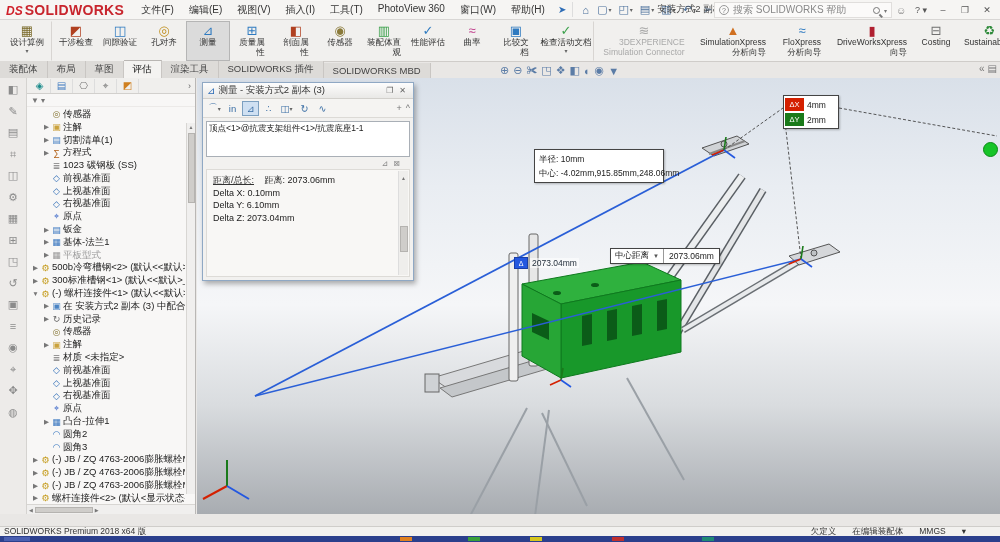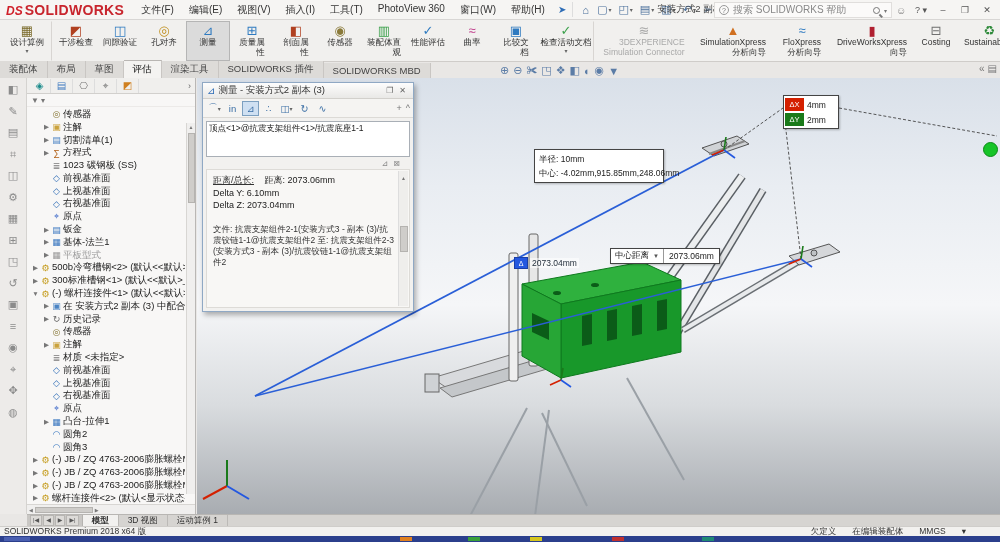--- a/index.html
+++ b/index.html
@@ -73,21 +73,21 @@
   .mt-right{margin-left:auto;display:flex}
   .mtools{height:19px;display:flex;align-items:center;gap:1px;padding:0 3px;background:#f5f4f2;border-bottom:1px solid #dcdad6}
   .mtool{min-width:17px;height:15px;display:flex;align-items:center;justify-content:center;font-size:9.5px;color:#3a6ea5;border:1px solid transparent;padding:0 1px}
   .mtool.active{background:#cfe0f2;border-color:#7da0c0}
   .mtool .qcaret{margin-left:0}
   .mtools-right{margin-left:auto;display:flex;gap:4px;color:#777;font-size:9px}
   .mlist{margin:3px 3px 0;background:#fff;border:1px solid #a9afb6;height:36px;overflow:hidden}
   .mrow{height:12px;line-height:12px;padding:0 2px;font-size:8.5px;white-space:nowrap;color:#222}
   .mrow.sel{background:#3d9be9;color:#fff}
   .mini-row{height:12px;display:flex;justify-content:flex-end;gap:5px;padding-right:13px;align-items:center;color:#8a8a8a;font-size:8px}
-  .mres{position:relative;margin:0 3px 3px;background:#f8f7f5;border:1px solid #dddbd7;height:139px;padding:4px 13px 3px 6px;font-size:9px;line-height:12.5px;color:#222;overflow:hidden}
+  .mres{position:relative;margin:0 3px 3px;background:#f8f7f5;border:1px solid #dddbd7;height:108px;padding:4px 13px 3px 6px;font-size:9px;line-height:12.5px;color:#222;overflow:hidden}
   .mlink{text-decoration:underline;color:#333;margin-right:8px}
   .mfile{margin-top:12px;font-size:8.5px;line-height:11px;color:#333;word-break:break-all}
   .mres-scroll{position:absolute;right:1px;top:1px;bottom:1px;width:10px;background:#efeeec;border-left:1px solid #ddd;display:flex;flex-direction:column;align-items:center;font-size:5px;color:#777}
   .mres-thumb{width:8px;height:26px;background:#cfcdca;border:1px solid #b5b3b0;margin-top:40px}
   
   .callout1{position:absolute;left:337px;top:71px;width:130px;height:34px;background:#fff;border:1px solid #444;box-shadow:1px 1px 2px rgba(0,0,0,.25);font-size:8.5px;line-height:14px;padding:2px 4px;white-space:nowrap}
   .callout2{position:absolute;left:413px;top:170px;height:16px;display:flex;align-items:center;background:#fff;border:1px solid #444;font-size:8.5px;box-shadow:1px 1px 2px rgba(0,0,0,.25)}
   .c2label{padding:0 4px;display:flex;align-items:center;gap:4px}
   .c2caret{font-size:6px;color:#555}
   .c2val{border-left:1px solid #999;padding:0 5px;height:100%;display:flex;align-items:center}
@@ -688,24 +688,24 @@
       <div class="mini-row">
         <span><span>⊿</span></span>
           <span><span>⊠</span></span>
       </div>
       <div class="mres">
         <div>
           <span class="mlink">距离/总长:</span>
           <span>距离: 2073.06mm</span>
         </div>
         <div>
+          <div><span>Delta X: 0.10mm</span></div>
             <div><span>Delta Y: 6.10mm</span></div>
             <div><span>Delta Z: 2073.04mm</span></div>
         </div>
-        <div class="mfile">文件: 抗震支架组件2-1(安装方式3 - 副本 (3)/抗震铰链1-1@抗震支架组件2 至: 抗震支架组件2-3(安装方式3 - 副本 (3)/抗震铰链1-1@抗震支架组件2</div>
         <div class="mres-scroll">
           <span class="vs-b">▲</span>
           <div class="mres-thumb"></div>
         </div>
       </div>
     </div>
 
     <div class="callout1">
       <div>半径: 10mm</div>
       <div>中心: -4.02mm,915.85mm,248.06mm</div>
@@ -732,39 +732,20 @@
         <div class="chiprow">
           <span class="chip" style="background: rgb(26, 122, 26);">ΔY</span>
           <span class="chipval">2mm</span>
         </div>
     </div>
 
     <div class="greendot"></div>
     <div class="view-label">*等轴测</div>
   </div>
 
-  <div class="modeltabs">
-    <div class="vcr">
-      <span class="vcrb"><span>|◀</span></span>
-        <span class="vcrb"><span>◀</span></span>
-        <span class="vcrb"><span>▶</span></span>
-        <span class="vcrb"><span>▶|</span></span>
-    </div>
-    <span style="display:flex">
-      <div class="mtab active">
-          <span>模型</span>
-        </div>
-        <div class="mtab">
-          <span>3D 视图</span>
-        </div>
-        <div class="mtab">
-          <span>运动算例 1</span>
-        </div>
-    </span>
-  </div>
 
   <div class="statusbar">
     <span class="status-left">SOLIDWORKS Premium 2018 x64 版</span>
     <span class="status-right">
       <span><span>欠定义</span></span>
         <span><span>在编辑装配体</span></span>
         <span><span>MMGS</span></span>
         <span><span>▾</span></span>
     </span>
   </div>

